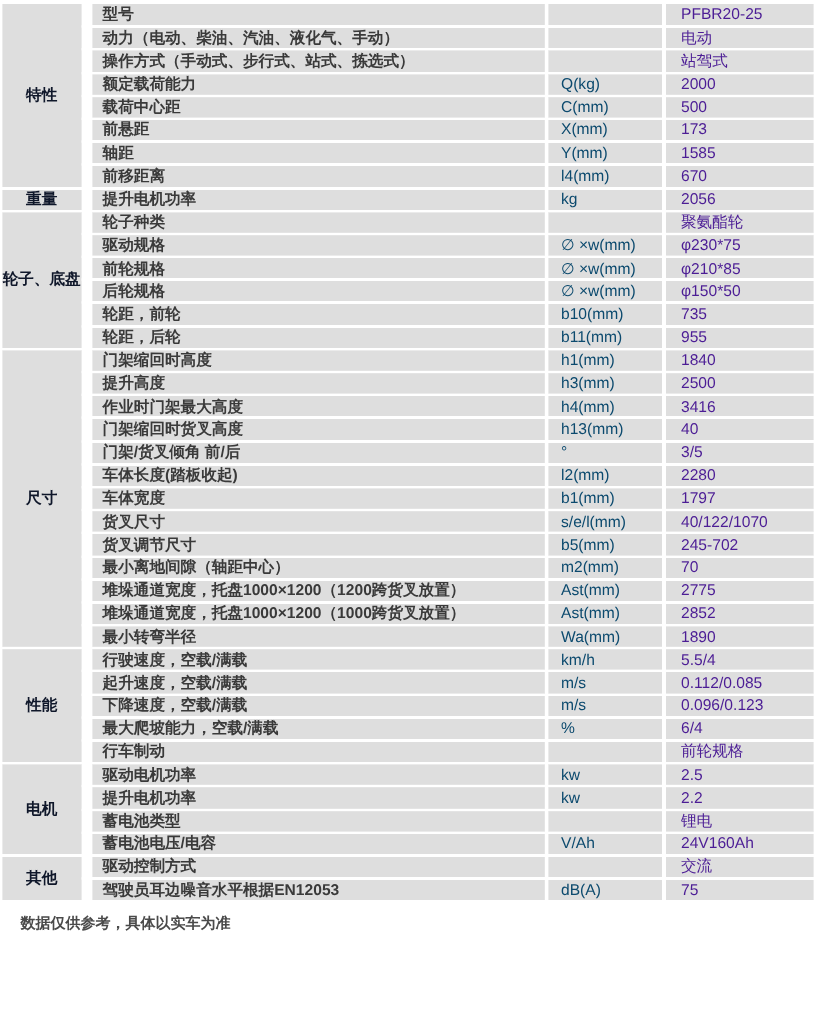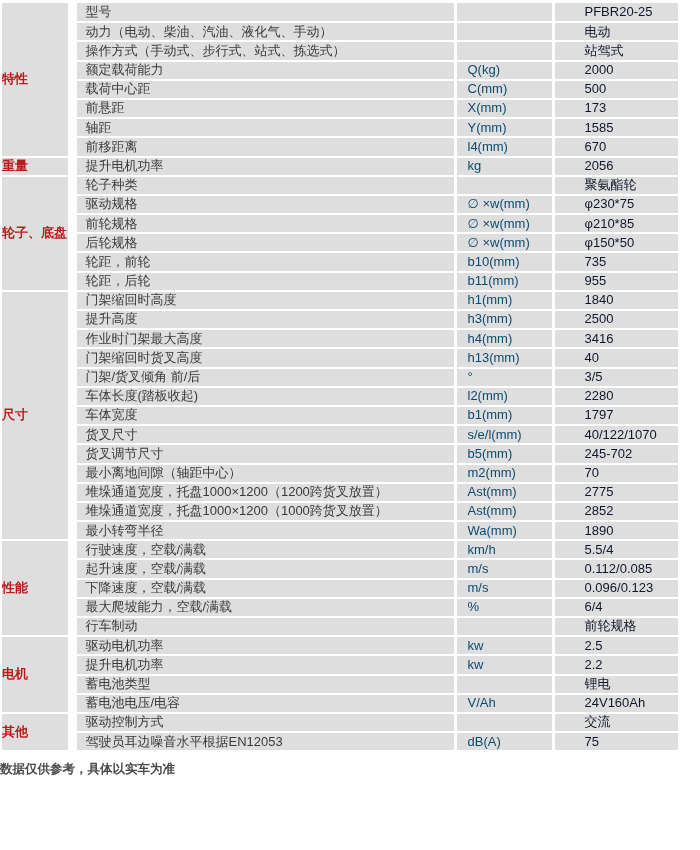--- a/index.html
+++ b/index.html
@@ -29,43 +29,43 @@
     font-size: 13px;
     line-height: 1.1;
     color: #3d3d3d;
     border-bottom: 2px solid #ffffff;
     padding: 0;
     overflow: hidden;
     white-space: nowrap;
   }
   td.cat {
     border-right: 9px solid #ffffff;
-    text-align: left;
+    text-align: center;
     font-weight: bold;
-    color: #b91c1c;
+    color: #0f172a;
     white-space: normal;
     line-height: 1.25;
   }
   td.param {
     border-right: 3px solid #ffffff;
     padding-left: 9px;
-    font-weight: normal;
+    font-weight: bold;
     color: #3a3a3a;
   }
   td.unit {
     border-right: 3px solid #ffffff;
     padding-left: 11px;
     color: #0c4a6e;
   }
   td.value {
-    padding-left: 30px;
-    color: #0f172a;
+    padding-left: 13px;
+    color: #4c1d95;
   }
   .footer-note {
-    margin: 9px 0 0 0;
+    margin: 9px 0 0 17px;
     font-size: 12.5px;
     font-weight: bold;
     color: #4a4a4a;
   }
 </style>
 </head>
 <body>
 
 <div class="sheet">
   <table class="spec">

